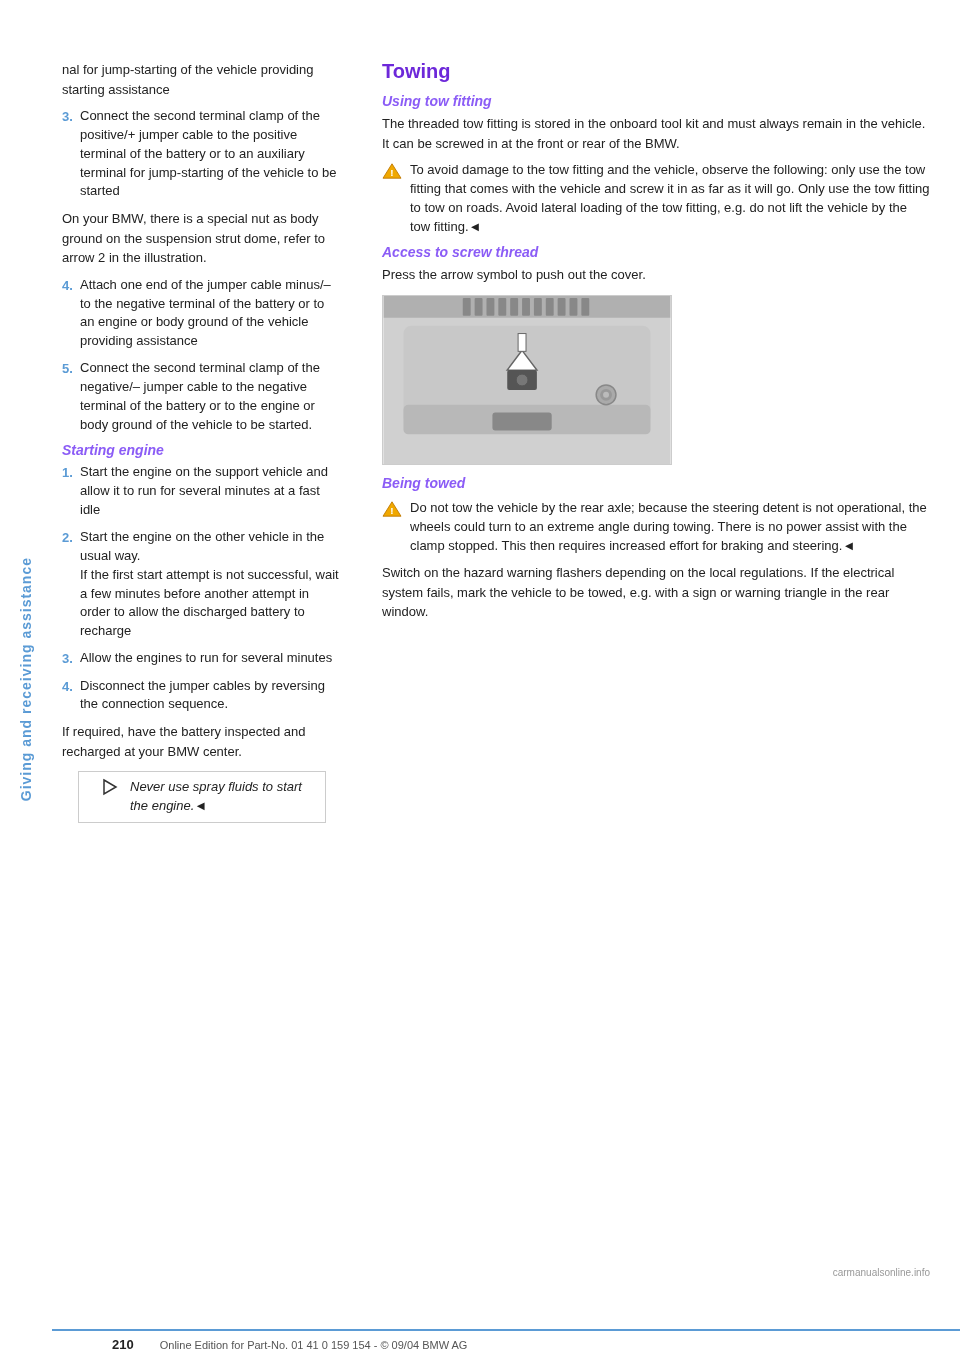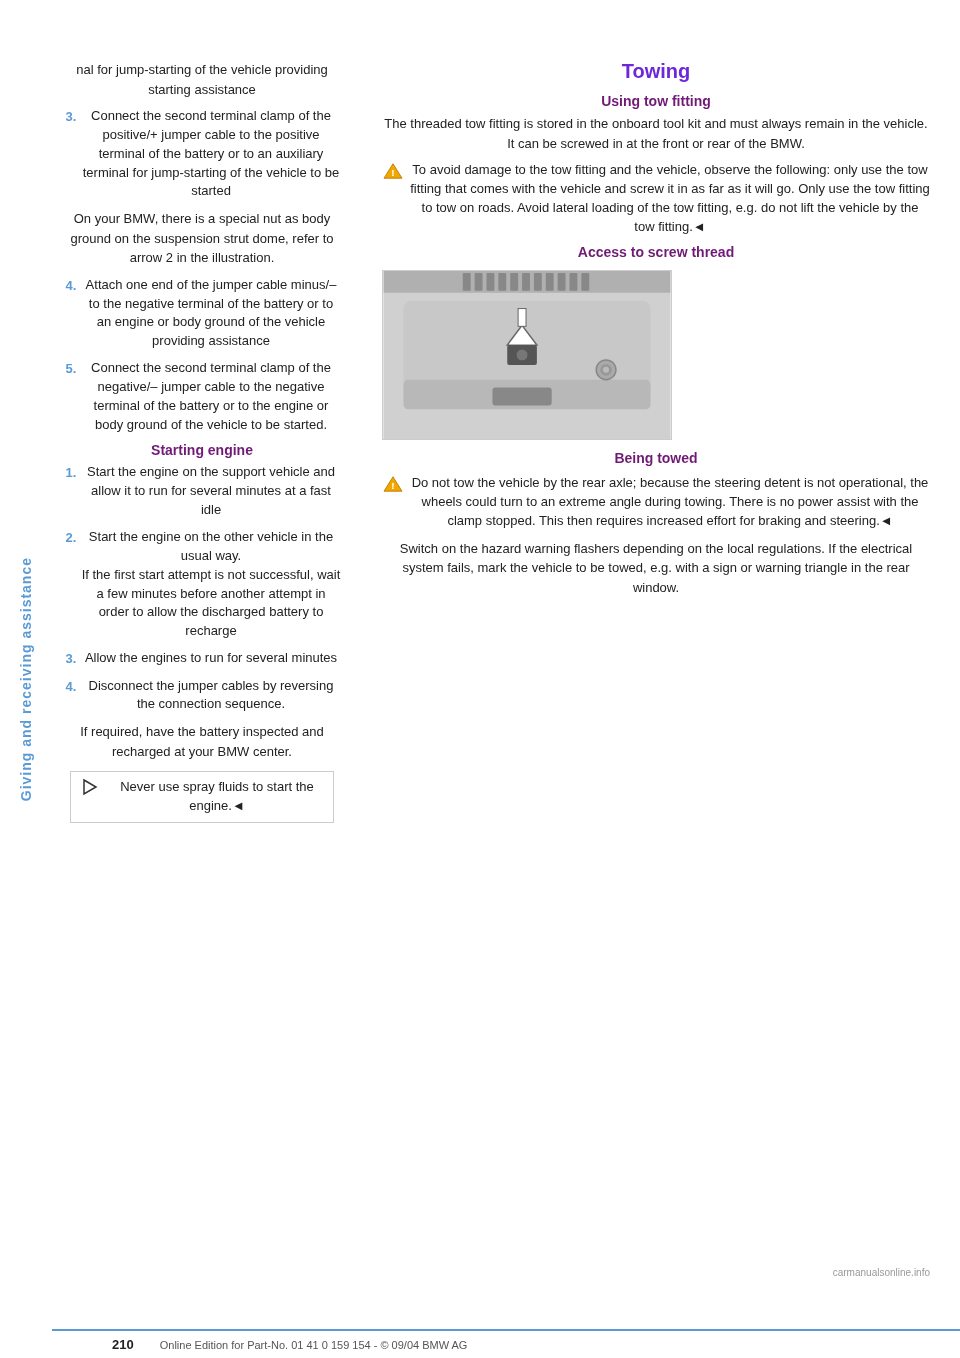--- a/index.html
+++ b/index.html
@@ -44,42 +44,42 @@
       white-space: nowrap;
     }
 
     
     .content-area {
       margin-left: 52px;
       display: flex;
       flex-direction: row;
       flex: 1;
       padding-top: 60px;
-      text-align: center;
     }
 
     
     .left-col {
       width: 310px;
       padding: 0 20px 0 10px;
     }
 
     
     .right-col {
       flex: 1;
       padding: 0 30px 0 20px;
     }
 
     
     .section-heading {
       font-size: 14px;
       font-weight: bold;
-      color: #701a75;
+      color: #8b5cf6;
       margin-bottom: 5px;
       margin-top: 0;
+      font-style: italic;
     }
 
     
     .page-heading {
       font-size: 20px;
       font-weight: bold;
       color: #6d28d9;
       margin-bottom: 10px;
     }
 
@@ -137,23 +137,24 @@
     .warning-text {
       font-size: 13px;
       line-height: 1.45;
       flex: 1;
     }
 
     
     .note-box {
       display: flex;
       border: 1px solid #ccc;
-      padding: 6px 7px;
-      margin: 10px 8px;
+      padding: 6px 21px;
+      margin: 10px 16px;
       align-items: flex-start;
+      font-style: italic;
     }
 
     .note-icon {
       min-width: 22px;
       margin-right: 8px;
     }
 
     .note-text {
       font-size: 13px;
       line-height: 1.45;
@@ -292,20 +293,21 @@
           <svg class="warning-icon-triangle" viewBox="0 0 22 20" width="22" height="20">
             <polygon points="11,2 21,18 1,18" fill="#f0a800" stroke="#c07800" stroke-width="1"></polygon>
             <text x="11" y="16" text-anchor="middle" font-size="11" font-weight="bold" fill="#fff">!</text>
           </svg>
         </div>
         <span class="warning-text">To avoid damage to the tow fitting and the vehicle, observe the following: only use the tow fitting that comes with the vehicle and screw it in as far as it will go. Only use the tow fitting to tow on roads. Avoid lateral loading of the tow fitting, e.g. do not lift the vehicle by the tow fitting.◄</span>
       </div>
 
       <div class="section-heading">Access to screw thread</div>
 
+      <p class="para">Press the arrow symbol to push out the cover.</p>
 
       <div class="car-image">
         <svg viewBox="0 0 290 170" xmlns="http://www.w3.org/2000/svg">
 
           <rect width="290" height="170" fill="#d0d0d0"></rect>
 
           <rect x="0" y="0" width="290" height="22" fill="#b0b0b0"></rect>
 
           <rect x="80" y="2" width="8" height="18" rx="1" fill="#888"></rect>
           <rect x="92" y="2" width="8" height="18" rx="1" fill="#888"></rect>

